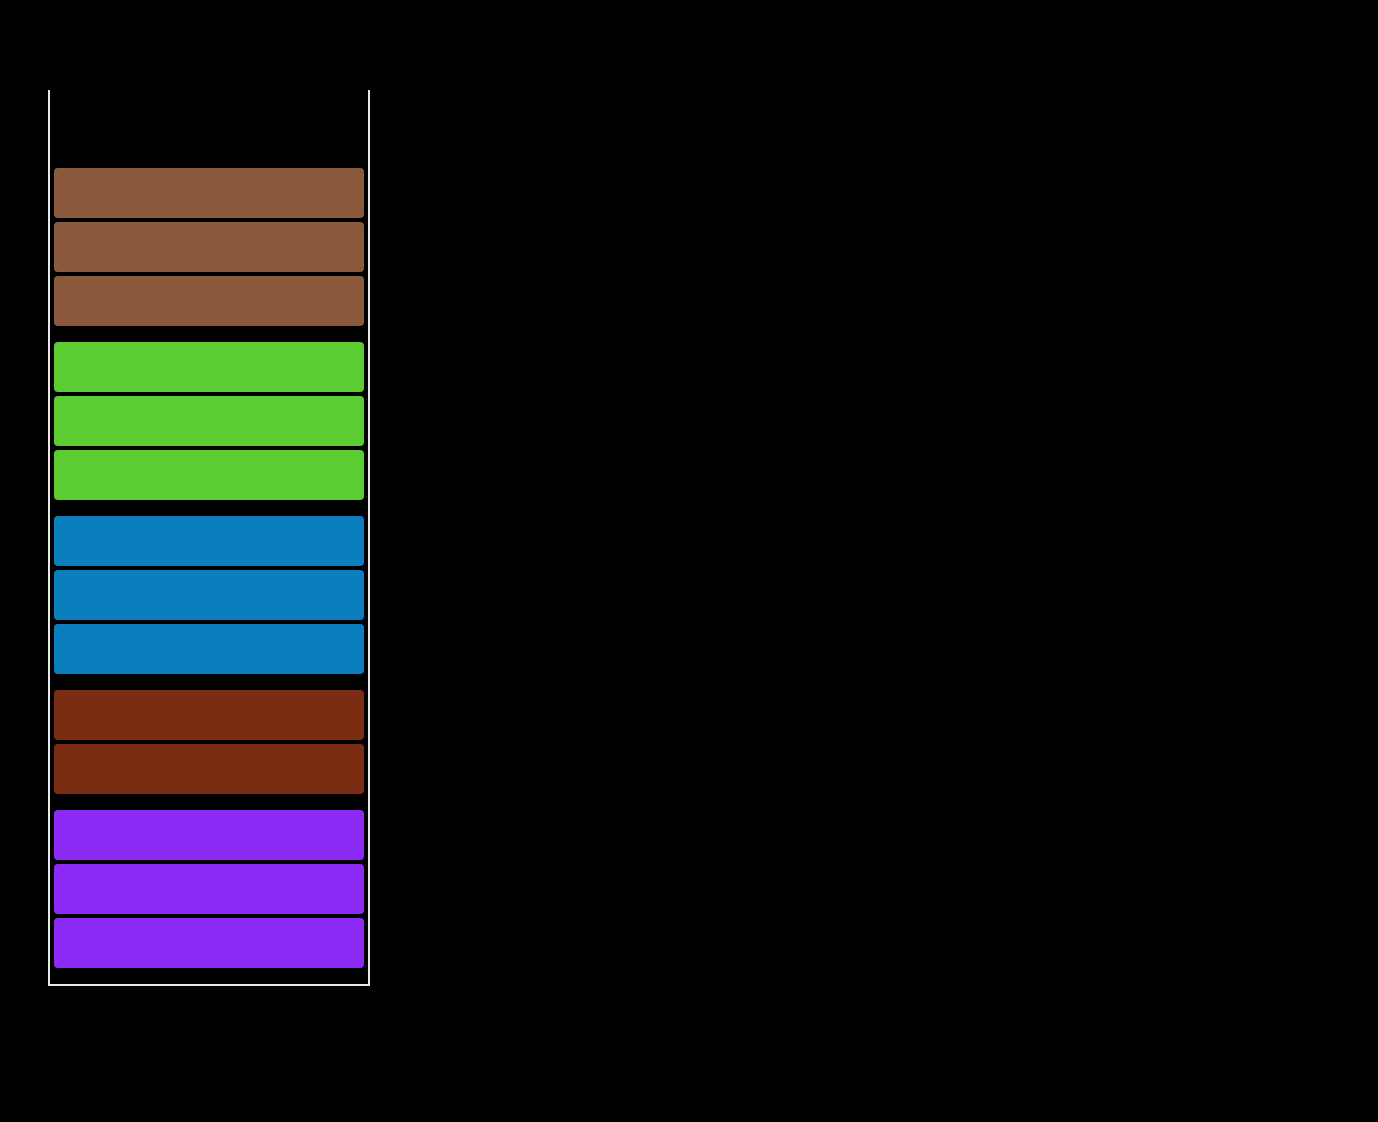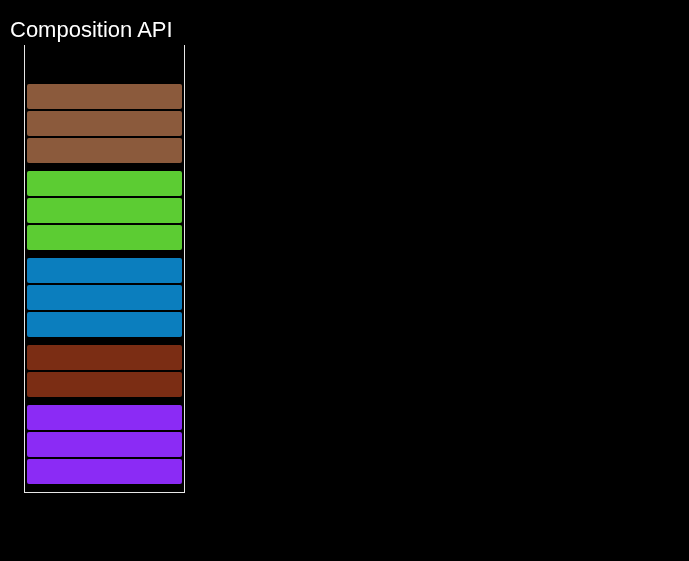--- a/index.html
+++ b/index.html
@@ -81,21 +81,20 @@
     box-sizing: border-box;
     border-radius: 2px;
     display: block;
   }
 </style>
 </head>
 <body style="background: rgb(0, 0, 0);">
 
 <div id="app-root" style="background: rgb(0, 0, 0);">
 
-  <h1 id="page-title">Composition API</h1>
 
   <div id="composition-container" style="border-left-color: rgb(232, 232, 232); border-right-color: rgb(232, 232, 232); border-bottom-color: rgb(232, 232, 232);">
     <div id="bar-stack">
         <div class="bar-group" style="gap: 2px; margin-bottom: 8px;">
           <div class="bar" style="background: rgb(139, 90, 60); height: 25px;"></div>
           <div class="bar" style="background: rgb(139, 90, 60); height: 25px;"></div>
           <div class="bar" style="background: rgb(139, 90, 60); height: 25px;"></div>
         </div>
         <div class="bar-group" style="gap: 2px; margin-bottom: 8px;">
           <div class="bar" style="background: rgb(92, 204, 51); height: 25px;"></div>

